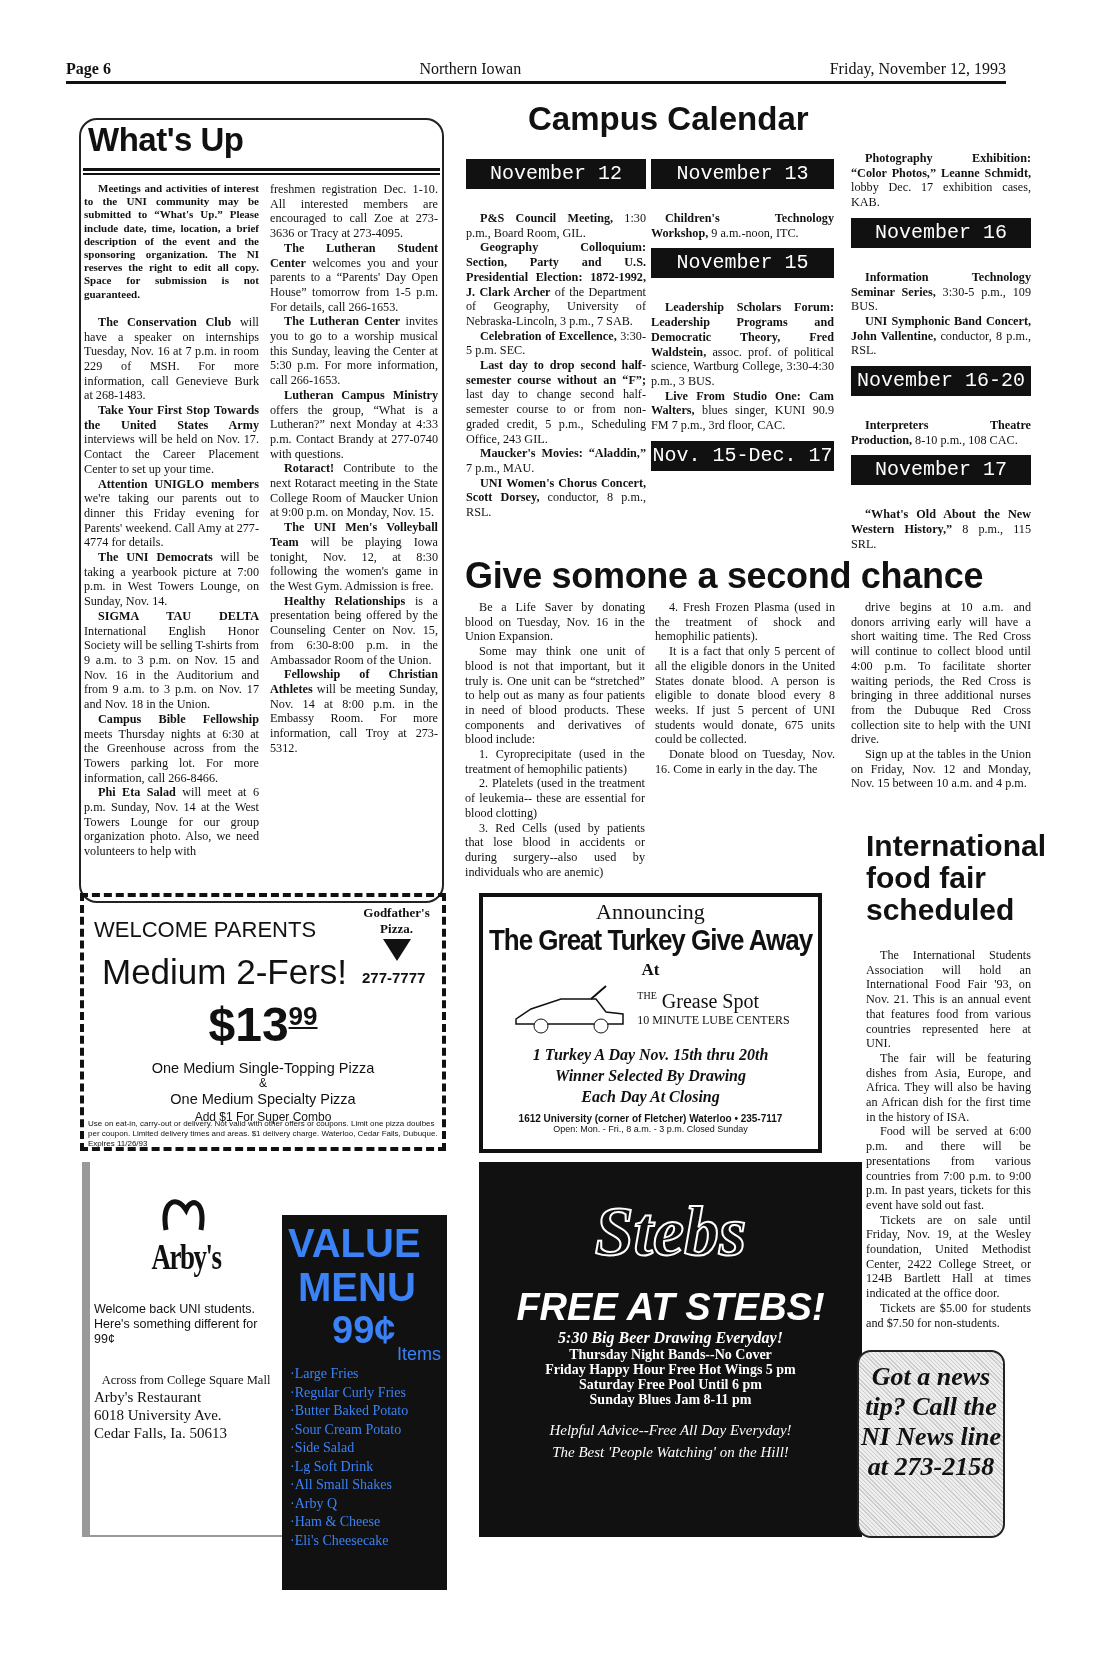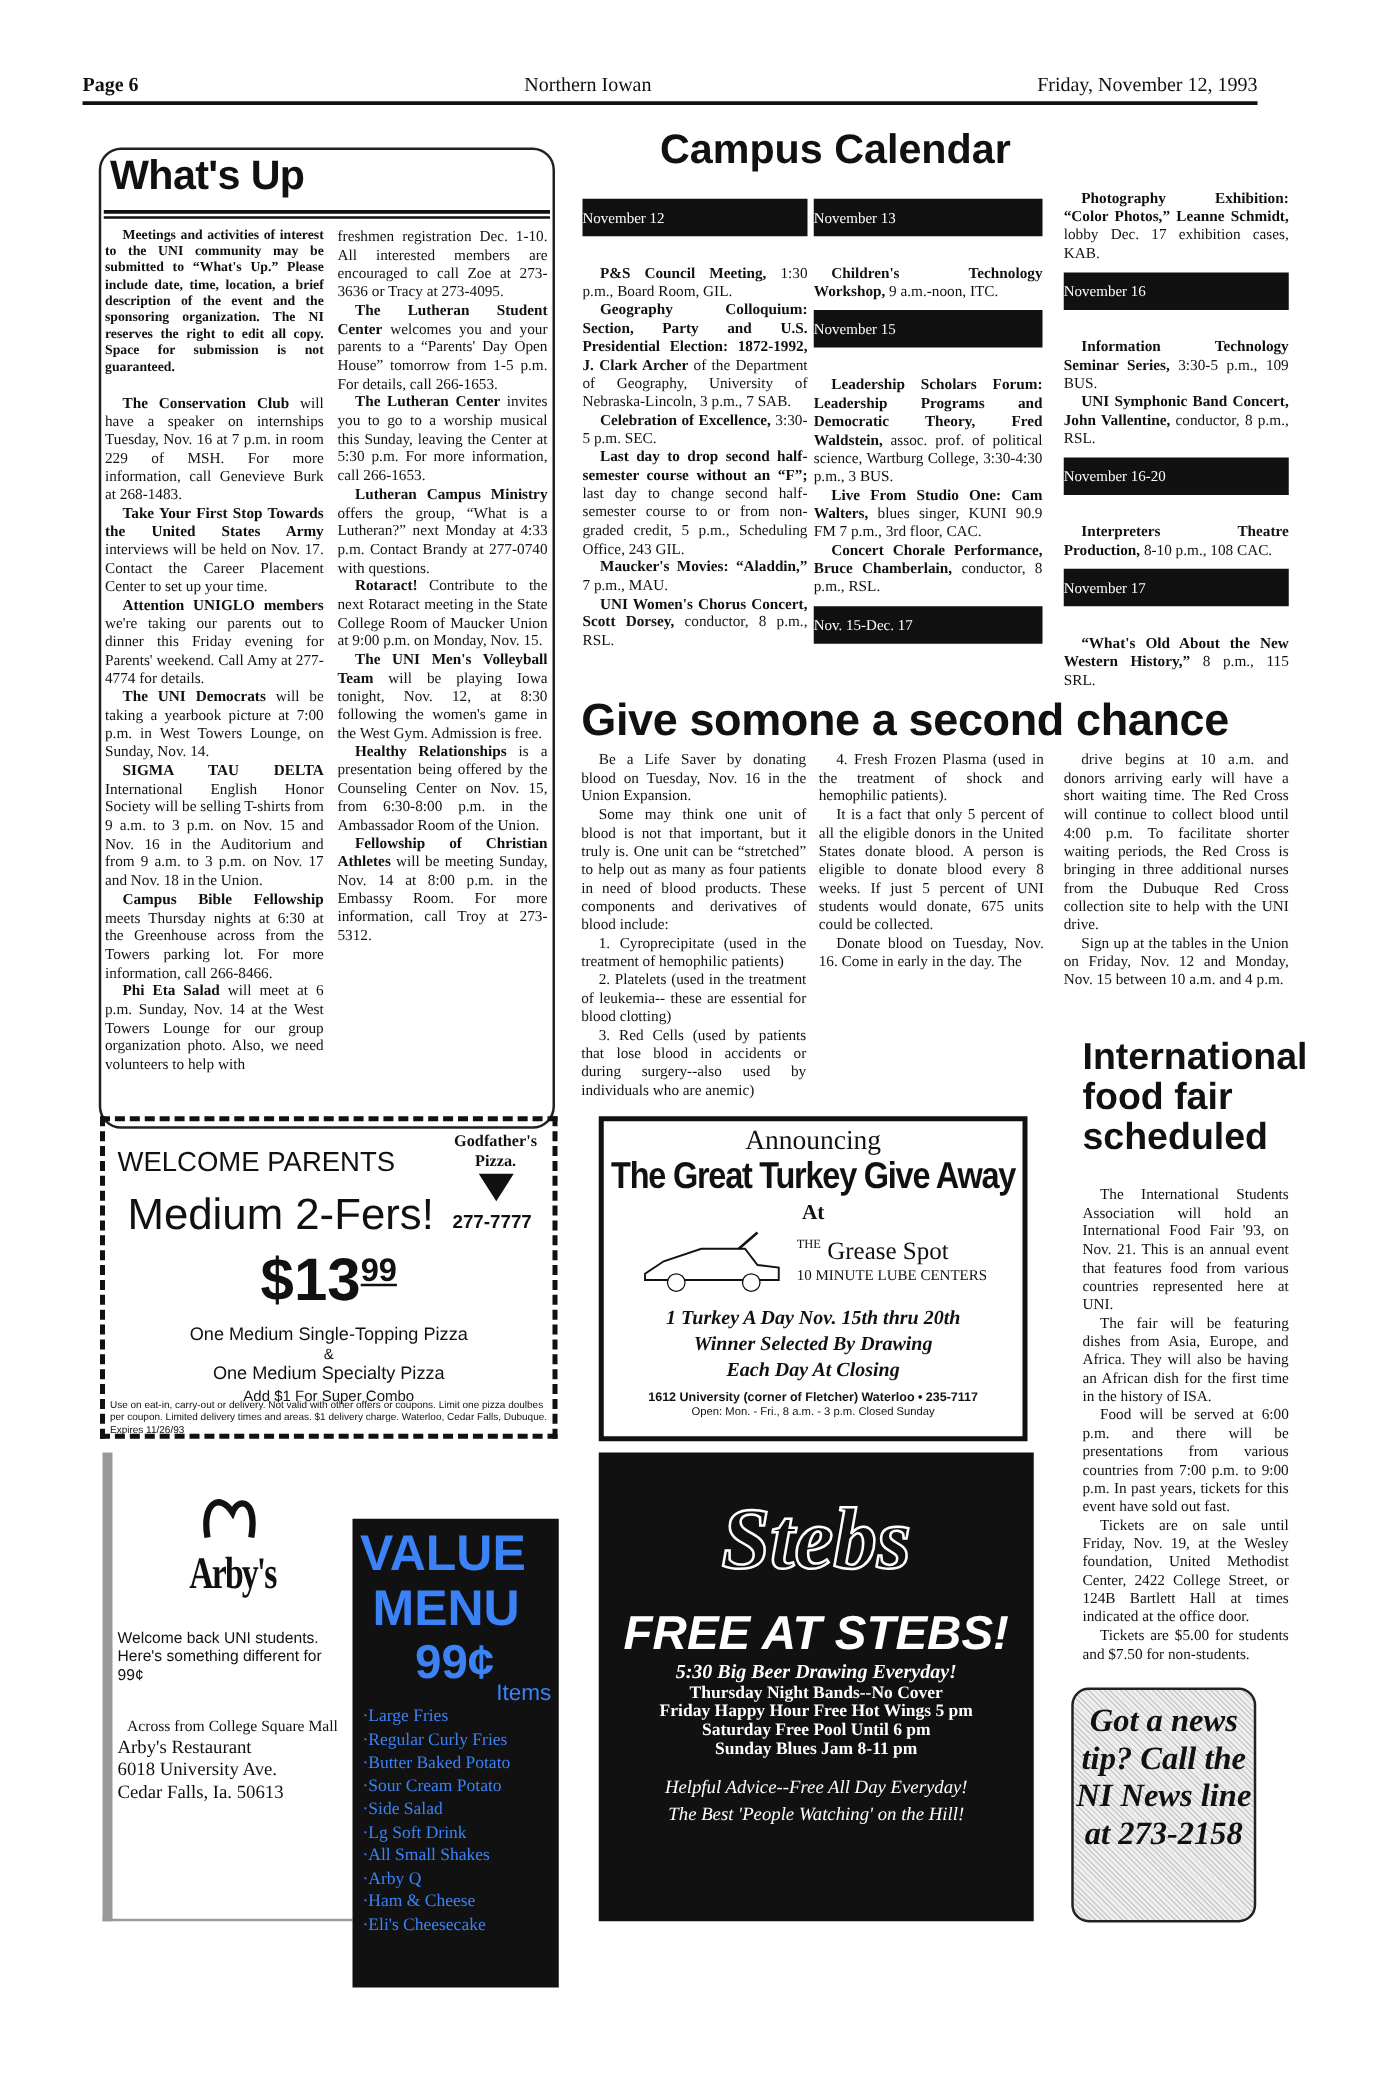--- a/index.html
+++ b/index.html
@@ -10,32 +10,32 @@
 .wu-box{top:118px;left:79px;width:365px;height:785px;border:2px solid #222;border-radius:18px 18px 18px 18px;border-top:2px solid #222}
 .wu-title{top:121px;left:88px;font-family:"Liberation Sans",sans-serif;font-weight:bold;font-size:33px;letter-spacing:-0.5px}
 .wu-rule{top:168px;left:83px;width:357px;height:7px;border-top:3px solid #111;border-bottom:2px solid #111}
 .col{font-size:12.2px;line-height:14.7px;text-align:justify}
 .col p{text-indent:14px}
 .col b{font-weight:bold}
 .wu-c1{top:182px;left:84px;width:175px}
 .wu-c2{top:182px;left:270px;width:168px}
 .intro{font-weight:bold;font-size:11px;line-height:13.2px;margin-bottom:14px}
 .cc-title{top:100px;left:528px;font-family:"Liberation Sans",sans-serif;font-weight:bold;font-size:33px}
-.bar{background:#111;color:#fff;font-family:Liberation Serif, serif;font-size:12px;text-align:left;height:30px;line-height:30px}
+.bar{background:#111;color:#fff;font-family:Liberation Mono, monospace;font-size:20px;text-align:center;height:30px;line-height:30px}
 .cc-col{font-size:12.2px;line-height:14.7px;text-align:justify}
 .cc-col p{text-indent:14px}
 .big-head{top:555px;left:465px;font-family:"Liberation Sans",sans-serif;font-weight:bold;font-size:36px;letter-spacing:-0.3px;white-space:nowrap}
 .body-col{font-size:12.2px;line-height:14.7px;text-align:justify}
 .body-col p{text-indent:14px}
 .pizza{top:893px;left:80px;width:366px;height:258px;border:4px dashed #111}
 .ss{font-family:"Liberation Sans",sans-serif}
 .turkey{top:893px;left:479px;width:343px;height:260px;border:4px solid #111;text-align:center}
 .arby{top:1162px;left:82px;width:200px;height:375px;border-left:8px solid #999;border-bottom:2px solid #999}
 .value{top:1215px;left:282px;width:165px;height:375px;background:#111;color:#3b82f6}
-.stebs{top:1162px;left:479px;width:348px;height:375px;background:#111;color:#fff;text-align:center}
+.stebs{top:1162px;left:479px;width:383px;height:375px;background:#111;color:#fff;text-align:center}
 .ff-head{top:830px;left:866px;font-family:"Liberation Sans",sans-serif;font-weight:bold;font-size:30px;line-height:32px}
 .tip{top:1350px;left:857px;width:148px;height:188px;border:2px solid #222;border-radius:14px;background:repeating-linear-gradient(45deg,#ccc 0 1px,#eee 1px 3px);text-align:center;font-style:italic;font-weight:bold;font-size:26px;line-height:30px;padding-top:10px}
 </style>
 </head>
 <body>
 
 <div class="abs hdr">
   <span class="pg">Page 6</span>
   <span>Northern Iowan</span>
   <span>Friday, November 12, 1993</span>
@@ -78,21 +78,20 @@
     <p><b>Last day to drop second half-semester course without an “F”;</b><span> last day to change second half-semester course to or from non-graded credit, 5 p.m., Scheduling Office, 243 GIL.</span></p>
     <p><b>Maucker's Movies: “Aladdin,”</b><span> 7 p.m., MAU.</span></p>
     <p><b>UNI Women's Chorus Concert, Scott Dorsey,</b><span> conductor, 8 p.m., RSL.</span></p>
   </div>
 <div class="abs cc-col" id="cc2" style="top:151px;left:651px;width:183px">
     <div class="bar" style="margin: 8px 0px 22px;">November 13</div>
     <p><b>Children's Technology Workshop,</b><span> 9 a.m.-noon, ITC.</span></p>
     <div class="bar" style="margin: 8px 0px 22px;">November 15</div>
     <p><b>Leadership Scholars Forum: Leadership Programs and Democratic Theory, Fred Waldstein,</b><span> assoc. prof. of political science, Wartburg College, 3:30-4:30 p.m., 3 BUS.</span></p>
     <p><b>Live From Studio One: Cam Walters,</b><span> blues singer, KUNI 90.9 FM 7 p.m., 3rd floor, CAC.</span></p>
-    <p><b>Concert Chorale Performance, Bruce Chamberlain,</b><span> conductor, 8 p.m., RSL.</span></p>
     <div class="bar" style="margin: 8px 0px 22px;">Nov. 15-Dec. 17</div>
   </div>
 <div class="abs cc-col" id="cc3" style="top:151px;left:851px;width:180px">
     <p><b>Photography Exhibition: “Color Photos,” Leanne Schmidt,</b><span> lobby Dec. 17 exhibition cases, KAB.</span></p>
     <div class="bar" style="margin: 8px 0px 22px;">November 16</div>
     <p><b>Information Technology Seminar Series,</b><span> 3:30-5 p.m., 109 BUS.</span></p>
     <p><b>UNI Symphonic Band Concert, John Vallentine,</b><span> conductor, 8 p.m., RSL.</span></p>
     <div class="bar" style="margin: 8px 0px 22px;">November 16-20</div>
     <p><b>Interpreters Theatre Production,</b><span> 8-10 p.m., 108 CAC.</span></p>
     <div class="bar" style="margin: 8px 0px 22px;">November 17</div>

